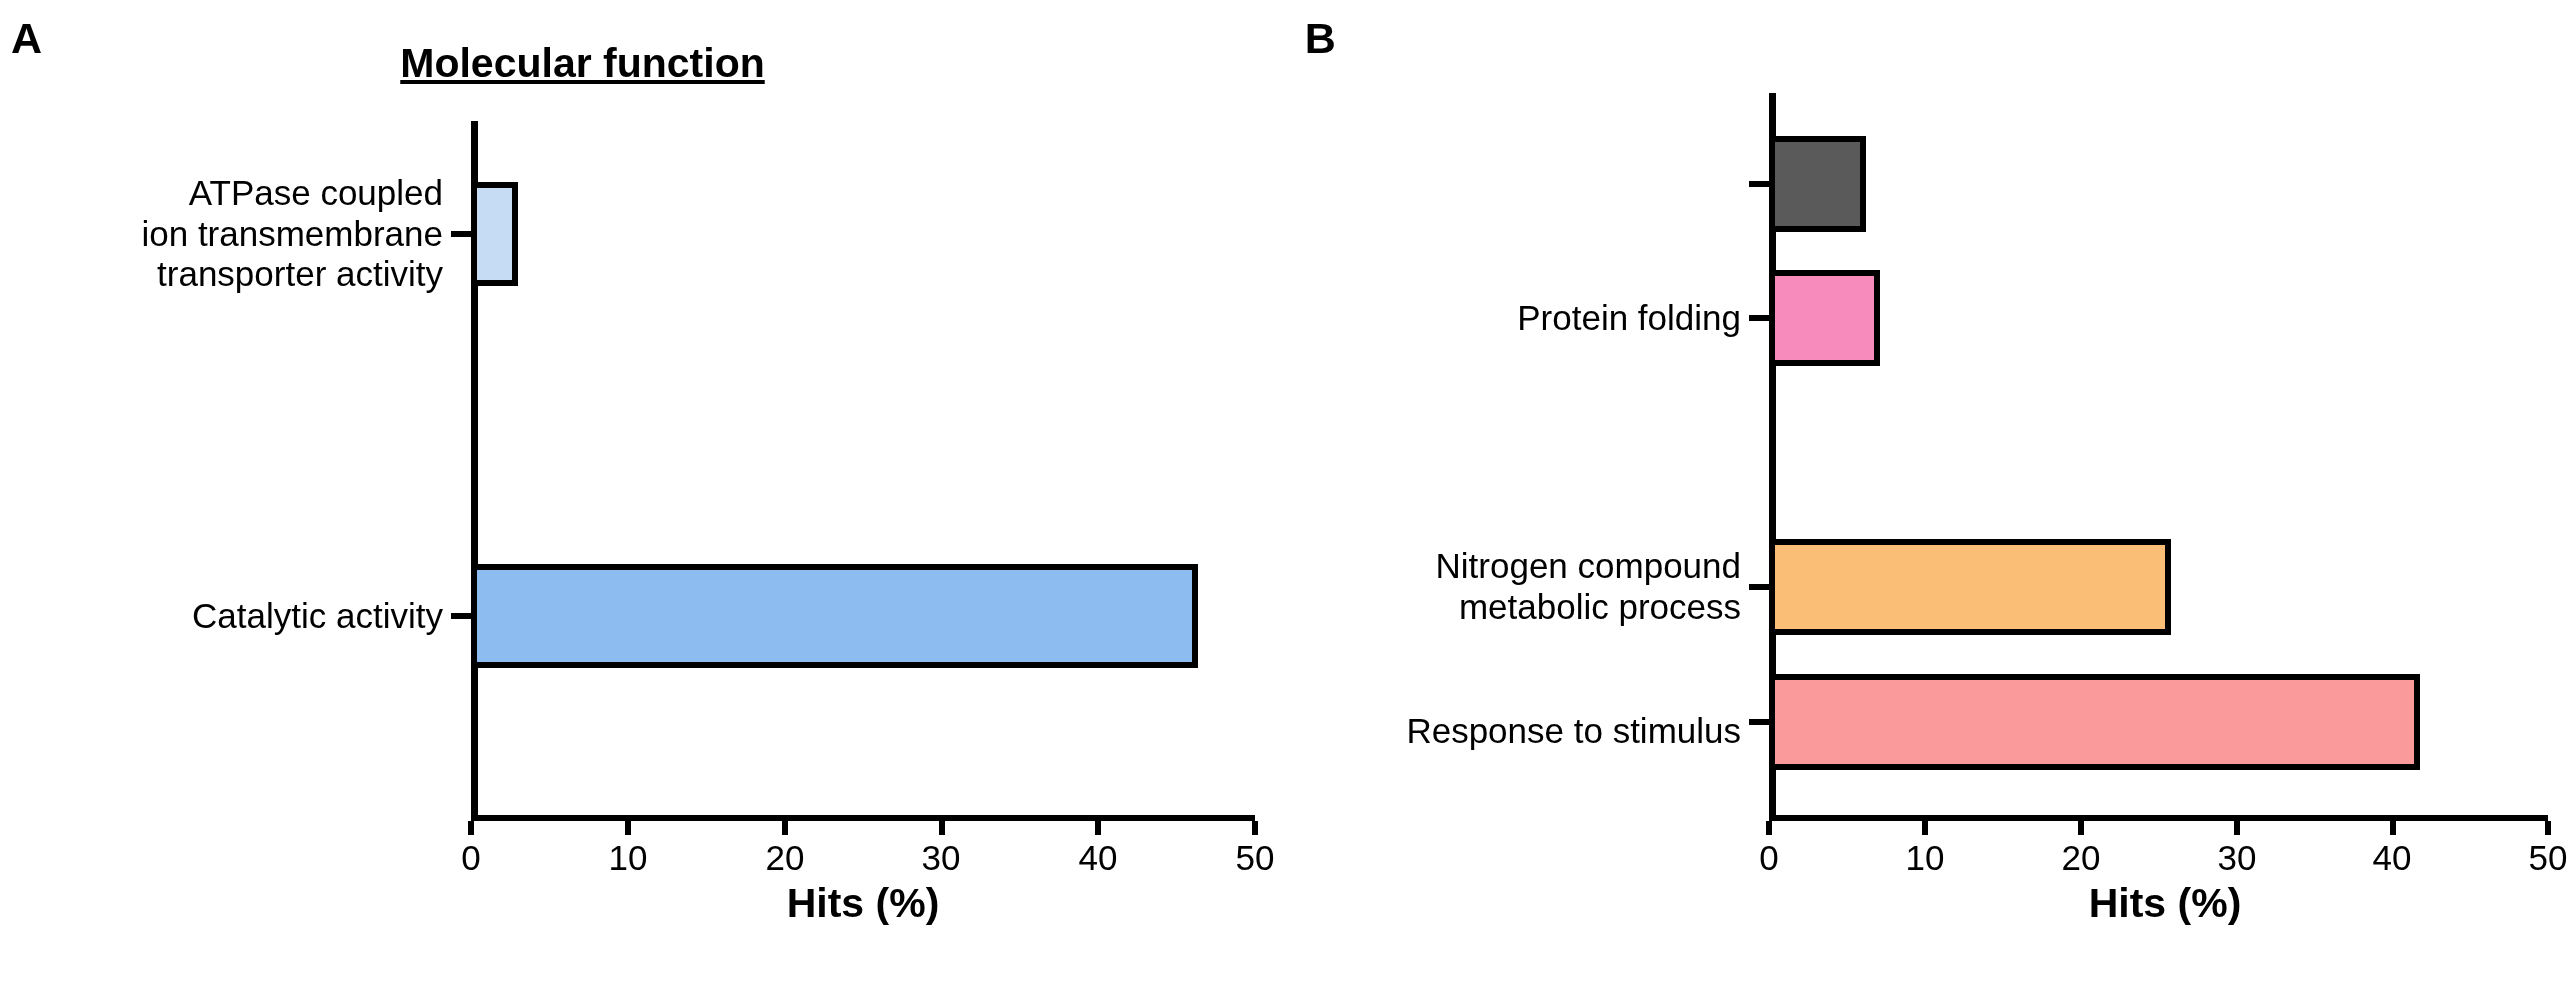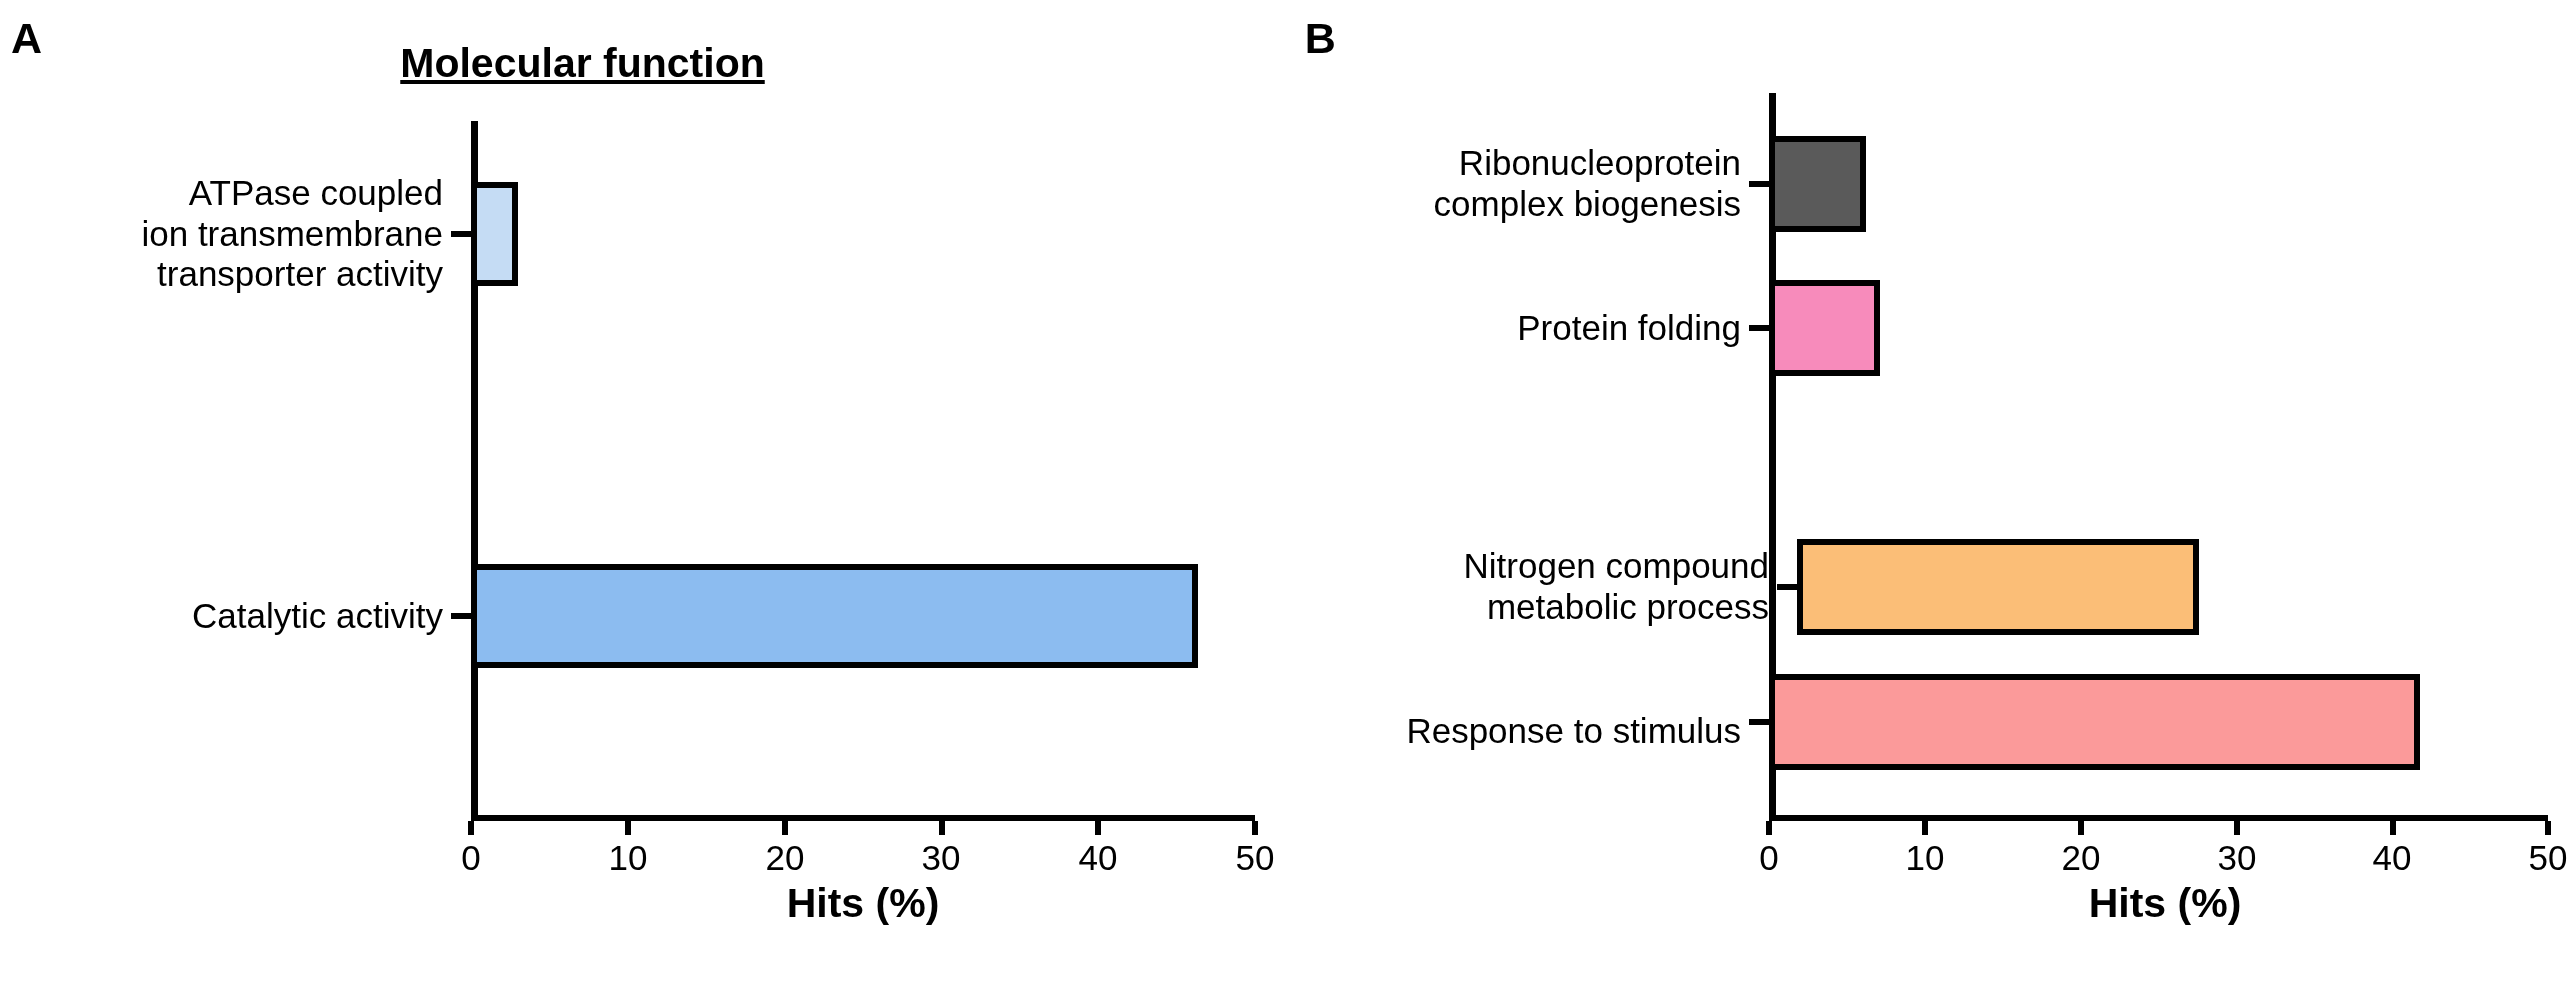--- a/index.html
+++ b/index.html
@@ -186,29 +186,27 @@
         <div class="tick-x-label" style="left: 312px;">20</div>
         <div class="tick-x" style="left: 465px;"></div>
         <div class="tick-x-label" style="left: 468px;">30</div>
         <div class="tick-x" style="left: 621px;"></div>
         <div class="tick-x-label" style="left: 623px;">40</div>
         <div class="tick-x" style="left: 776px;"></div>
         <div class="tick-x-label" style="left: 779px;">50</div>
         <div class="bar-row" style="top: 43px; height: 96px; width: 100%;">
           <div class="bar" title="6.2%" style="width: 97px; background: rgb(90, 90, 90); border-color: rgb(0, 0, 0);"></div>
           <div class="tick-y" style="top: 45px;"></div>
-          <div class="cat-label" style="top: 48px;">Ribonucleoprotein
-complex biogenesis</div>
-        </div>
-        <div class="bar-row" style="top: 187px; height: 96px; width: 100%;">
+        </div>
+        <div class="bar-row" style="top: 177px; height: 96px; width: 100%;">
           <div class="bar" title="7.1%" style="width: 111px; background: rgb(247, 139, 187); border-color: rgb(0, 0, 0);"></div>
           <div class="tick-y" style="top: 45px;"></div>
           <div class="cat-label" style="top: 48px;">Protein folding</div>
         </div>
-        <div class="bar-row" style="top: 446px; height: 96px; width: 100%; margin-left: 28px;">
+        <div class="bar-row" style="top: 446px; height: 96px; width: 100%;">
           <div class="bar" title="25.8%" style="width: 402px; background: rgb(251, 190, 119); border-color: rgb(0, 0, 0);"></div>
           <div class="tick-y" style="top: 45px;"></div>
           <div class="cat-label" style="top: 48px;">Nitrogen compound
 metabolic process</div>
         </div>
         <div class="bar-row" style="top: 581px; height: 96px; width: 100%;">
           <div class="bar" title="41.8%" style="width: 651px; background: rgb(251, 154, 154); border-color: rgb(0, 0, 0);"></div>
           <div class="tick-y" style="top: 45px;"></div>
           <div class="cat-label" style="top: 48px; margin-top: 9px;">Response to stimulus</div>
         </div>

